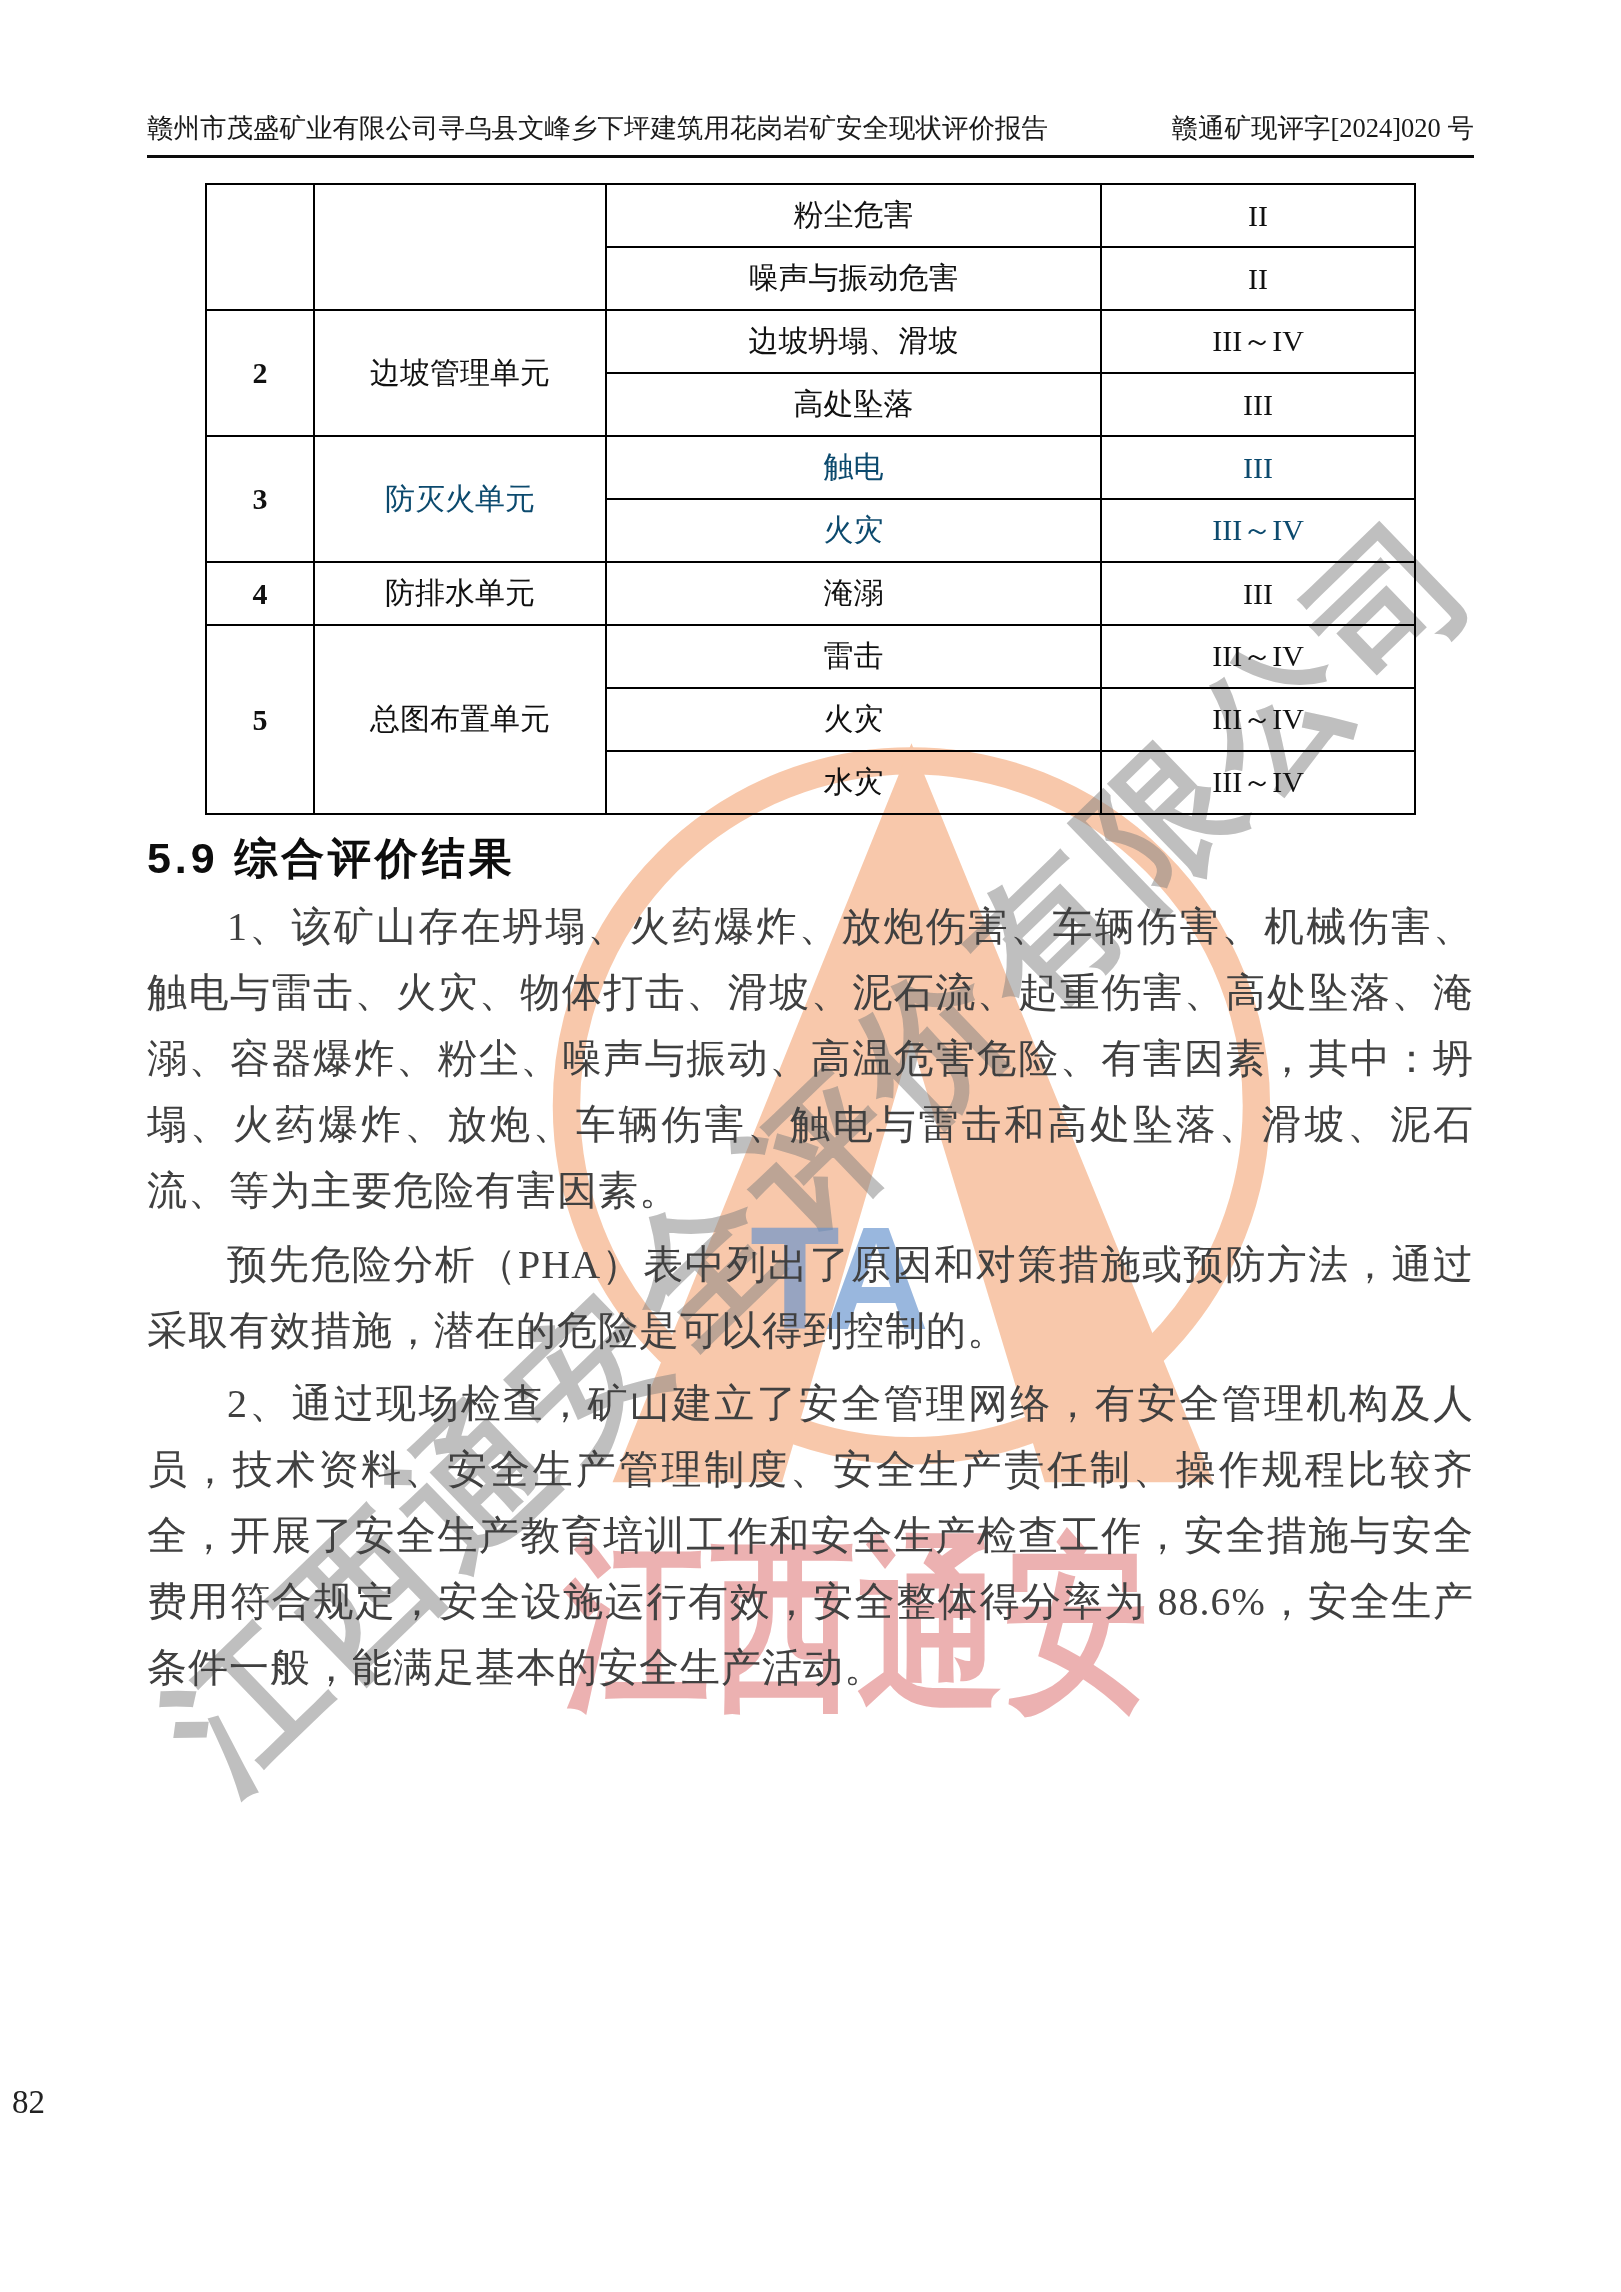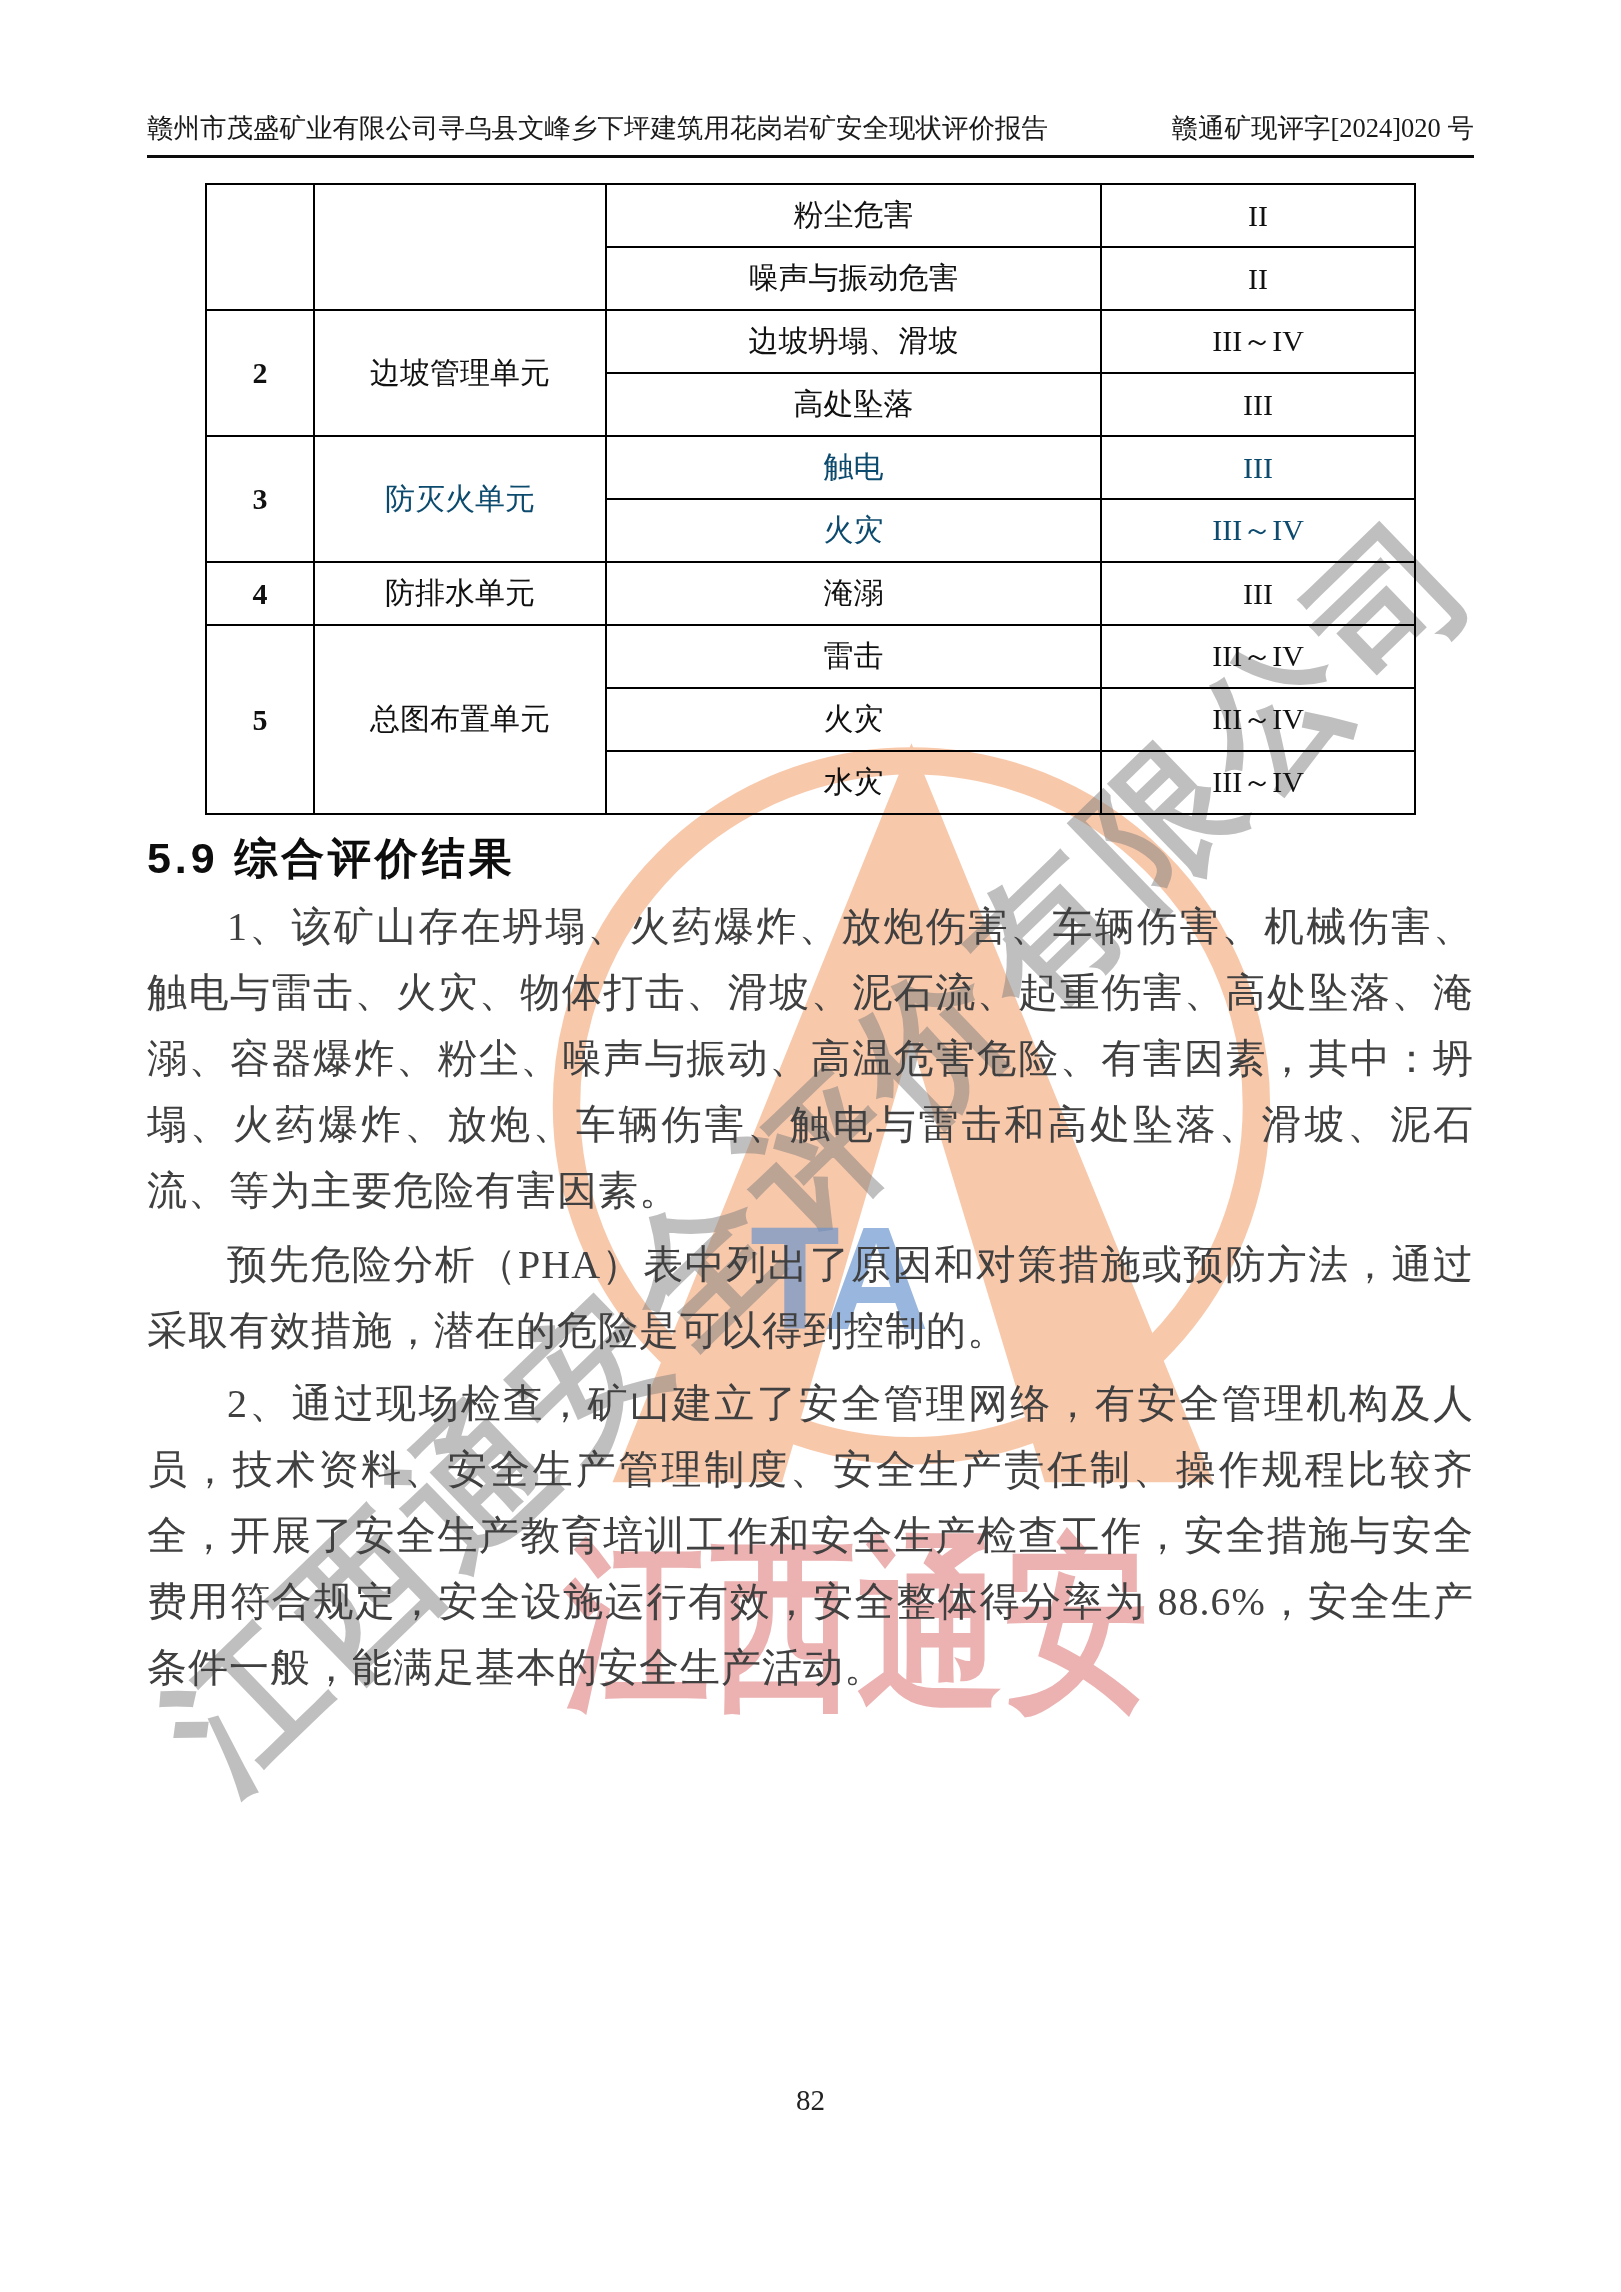--- a/index.html
+++ b/index.html
@@ -85,23 +85,22 @@
   .body-text{
     margin:7.8px 147px 0 147px;
     font-size:40px;line-height:66px;letter-spacing:1px;
     text-align:justify;
     text-indent:2em;
     word-break:break-all;
     color:#404040;
   }
 
   .page-number{
-    position:absolute;left:0;right:0;top:2084px;
-    text-align:center;
-    font-size:29px;color:#222;
+    position:absolute;left:12px;right:0;top:2084px;
+    font-size:33px;color:#222;
   }
 </style>
 </head>
 <body>
 
 <div class="page">
 
   <div class="watermark">
     <svg class="wm-svg" width="1621" height="2293" viewBox="0 0 1654 2339">
       <g opacity="0.62">

